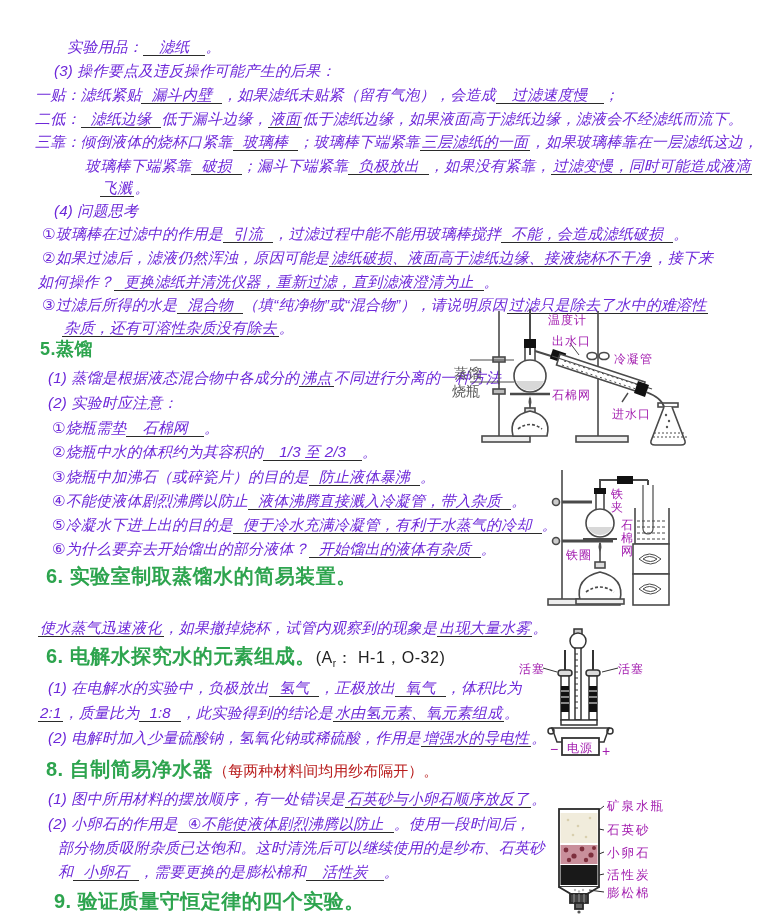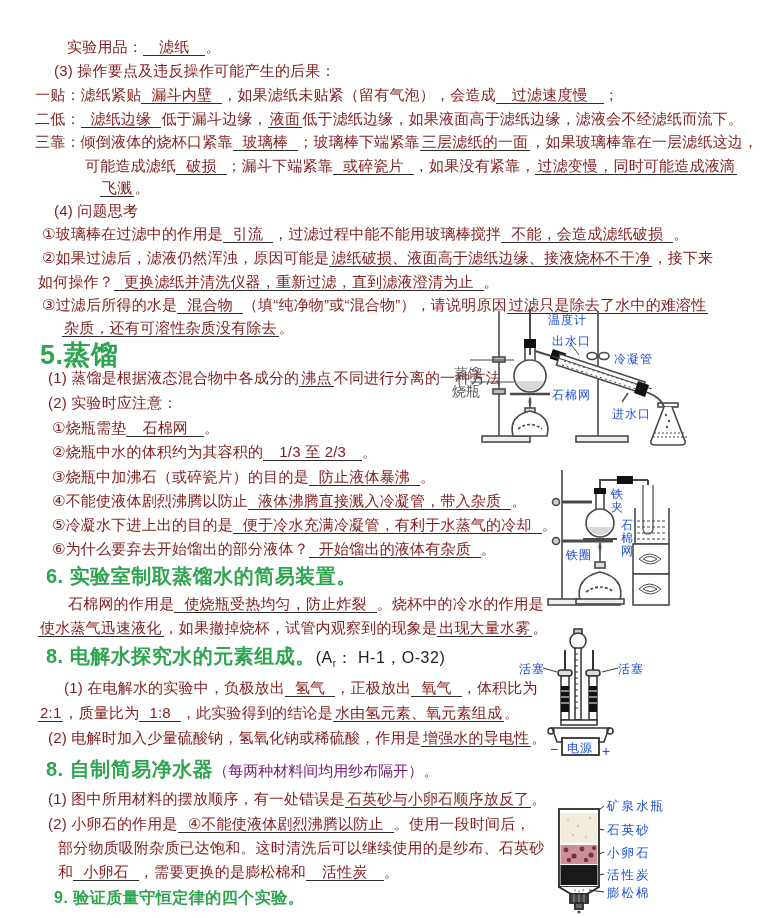--- a/index.html
+++ b/index.html
@@ -1,93 +1,92 @@
 <!DOCTYPE html>
 <html lang="zh"><head>
 <meta charset="utf-8">
 <style>
   html,body{margin:0;padding:0;}
   body{width:772px;height:918px;background:#ffffff;font-family:"Liberation Sans","DejaVu Sans",sans-serif;}
   .page{position:relative;width:772px;height:918px;overflow:hidden;background:#ffffff;}
-  .ln{position:absolute;white-space:nowrap;font-size:15px;color:#7f1d1d;letter-spacing:.2px;line-height:22px;}
+  .ln{position:absolute;white-space:nowrap;font-size:15px;color:#6d28d9;letter-spacing:.2px;line-height:22px;font-style:italic;}
   .u{border-bottom:1.4px solid #2b2b2b;padding:0 10px;}
   .uw{border-bottom:1.4px solid #2b2b2b;padding:0 16px;}
   .ut{border-bottom:1.4px solid #2b2b2b;padding:0 2px;}
   .h{position:absolute;color:#2da44e;font-weight:bold;white-space:nowrap;letter-spacing:.5px;}
   .h .blk{color:#222;font-weight:normal;}
-  .h .note{color:#701a75;font-weight:normal;font-size:15px;letter-spacing:0;}
+  .h .note{color:#b91c1c;font-weight:normal;font-size:15px;letter-spacing:0;}
   sub{font-size:10px;}
   .fig{position:absolute;}
   .fig svg{position:absolute;left:0;top:0;}
-  .flbl{position:absolute;font-size:12px;color:#1d4ed8;white-space:nowrap;letter-spacing:1px;}
+  .flbl{position:absolute;font-size:12px;color:#a21caf;white-space:nowrap;letter-spacing:1px;}
   .flbl.v{white-space:normal;width:14px;line-height:13px;word-break:break-all;letter-spacing:0;}
   .flbl.sm{font-size:14px;color:#555;letter-spacing:0;}
   .flbl.b{font-size:12.5px;letter-spacing:2px;font-family:Liberation Serif, serif;}
 </style>
 </head>
 <body>
 
 <div class="page">
 
   <div class="ln" style="top:36px;left:67px"><span>实验用品：</span><span class="uw">滤纸</span><span>。</span></div>
 
   <div class="ln" style="top:60px;left:54px"><span>(3) 操作要点及违反操作可能产生的后果：</span></div>
 
   <div class="ln" style="top:84px;left:35px"><span>一贴：滤纸紧贴</span><span class="u">漏斗内壁</span><span>，如果滤纸未贴紧（留有气泡），会造成</span><span class="uw">过滤速度慢</span><span>；</span></div>
 
   <div class="ln" style="top:131px;left:35px"><span>三靠：倾倒液体的烧杯口紧靠</span><span class="u">玻璃棒</span><span>；玻璃棒下端紧靠</span><span class="ut">三层滤纸的一面</span><span>，如果玻璃棒靠在一层滤纸这边，</span></div>
 
   <div class="ln" style="top:108px;left:35px"><span>二低：</span><span class="u">滤纸边缘</span><span>低于漏斗边缘，</span><span class="ut">液面</span><span>低于滤纸边缘，如果液面高于滤纸边缘，滤液会不经滤纸而流下。</span></div>
 
-  <div class="ln" style="top:155px;left:85px"><span>可能造成滤纸</span><span class="u">破损</span><span>；漏斗下端紧靠</span><span class="u">或碎瓷片</span><span>，如果没有紧靠，</span><span class="ut">过滤变慢，同时可能造成液滴</span></div>
+  <div class="ln" style="top:155px;left:85px"><span>玻璃棒下端紧靠</span><span class="u">破损</span><span>；漏斗下端紧靠</span><span class="u">负极放出</span><span>，如果没有紧靠，</span><span class="ut">过滤变慢，同时可能造成液滴</span></div>
 
   <div class="ln" style="top:177px;left:100px"><span class="ut">飞溅</span><span>。</span></div>
 
   <div class="ln" style="top:200px;left:54px"><span>(4) 问题思考</span></div>
 
   <div class="ln" style="top:223px;left:42px"><span>①玻璃棒在过滤中的作用是</span><span class="u">引流</span><span>，过滤过程中能不能用玻璃棒搅拌</span><span class="u">不能，会造成滤纸破损</span><span>。</span></div>
 
   <div class="ln" style="top:247px;left:42px"><span>②如果过滤后，滤液仍然浑浊，原因可能是</span><span class="ut">滤纸破损、液面高于滤纸边缘、接液烧杯不干净</span><span>，接下来</span></div>
 
   <div class="ln" style="top:271px;left:38px"><span>如何操作？</span><span class="u">更换滤纸并清洗仪器，重新过滤，直到滤液澄清为止</span><span>。</span></div>
 
   <div class="ln" style="top:294px;left:42px"><span>③过滤后所得的水是</span><span class="u">混合物</span><span>（填“纯净物”或“混合物”），请说明原因</span><span class="ut">过滤只是除去了水中的难溶性</span></div>
 
   <div class="ln" style="top:317px;left:62px"><span class="ut">杂质，还有可溶性杂质没有除去</span><span>。</span></div>
 
-  <div class="h" style="top:337px;left:40px;font-size:27px"><span>5.蒸馏</span></div>
+  <div class="h" style="top:337px;left:40px;font-size:18px"><span>5.蒸馏</span></div>
 
   <div class="ln" style="top:367px;left:48px"><span>(1) 蒸馏是根据液态混合物中各成分的</span><span class="ut">沸点</span><span>不同进行分离的一种方法</span></div>
   <div class="ln" style="top:392px;left:48px"><span>(2) 实验时应注意：</span></div>
   <div class="ln" style="top:417px;left:52px"><span>①烧瓶需垫</span><span class="uw">石棉网</span><span>。</span></div>
   <div class="ln" style="top:441px;left:52px"><span>②烧瓶中水的体积约为其容积的</span><span class="uw">1/3 至 2/3</span><span>。</span></div>
   <div class="ln" style="top:466px;left:52px"><span>③烧瓶中加沸石（或碎瓷片）的目的是</span><span class="u">防止液体暴沸</span><span>。</span></div>
   <div class="ln" style="top:490px;left:52px"><span>④不能使液体剧烈沸腾以防止</span><span class="u">液体沸腾直接溅入冷凝管，带入杂质</span><span>。</span></div>
   <div class="ln" style="top:514px;left:52px"><span>⑤冷凝水下进上出的目的是</span><span class="u">便于冷水充满冷凝管，有利于水蒸气的冷却</span><span>。</span></div>
   <div class="ln" style="top:538px;left:52px"><span>⑥为什么要弃去开始馏出的部分液体？</span><span class="u">开始馏出的液体有杂质</span><span>。</span></div>
 
   <div class="h" style="top:563px;left:46px;font-size:20px"><span>6. 实验室制取蒸馏水的简易装置。</span></div>
 
-  <div class="ln" style="top:593px;left:68px"><span>石棉网的作用是</span><span class="u">使烧瓶受热均匀，防止炸裂</span><span>。烧杯中的冷水的作用是</span></div>
   <div class="ln" style="top:617px;left:38px"><span class="ut">使水蒸气迅速液化</span><span>，如果撤掉烧杯，试管内观察到的现象是</span><span class="ut">出现大量水雾</span><span>。</span></div>
 
-  <div class="h" style="top:643px;left:46px;font-size:20px"><span>8. 电解水探究水的元素组成。</span><span class="blk" style="font-size:16px"><span>(A</span><sub>r</sub><span>： H-1，O-32)</span></span></div>
-
-  <div class="ln" style="top:677px;left:64px"><span>(1) 在电解水的实验中，负极放出</span><span class="u">氢气</span><span>，正极放出</span><span class="u">氧气</span><span>，体积比为</span></div>
+  <div class="h" style="top:643px;left:46px;font-size:20px"><span>6. 电解水探究水的元素组成。</span><span class="blk" style="font-size:16px"><span>(A</span><sub>r</sub><span>： H-1，O-32)</span></span></div>
+
+  <div class="ln" style="top:677px;left:48px"><span>(1) 在电解水的实验中，负极放出</span><span class="u">氢气</span><span>，正极放出</span><span class="u">氧气</span><span>，体积比为</span></div>
   <div class="ln" style="top:702px;left:38px"><span class="ut">2:1</span><span>，质量比为</span><span class="u">1:8</span><span>，此实验得到的结论是</span><span class="ut">水由氢元素、氧元素组成</span><span>。</span></div>
   <div class="ln" style="top:727px;left:48px"><span>(2) 电解时加入少量硫酸钠，氢氧化钠或稀硫酸，作用是</span><span class="ut">增强水的导电性</span><span>。</span></div>
 
   <div class="h" style="top:756px;left:46px;font-size:20px"><span>8. 自制简易净水器</span><span class="note">（每两种材料间均用纱布隔开）。</span></div>
 
   <div class="ln" style="top:788px;left:48px"><span>(1) 图中所用材料的摆放顺序，有一处错误是</span><span class="ut">石英砂与小卵石顺序放反了</span><span>。</span></div>
   <div class="ln" style="top:813px;left:48px"><span>(2) 小卵石的作用是</span><span class="u">④不能使液体剧烈沸腾以防止</span><span>。使用一段时间后，</span></div>
   <div class="ln" style="top:837px;left:58px"><span>部分物质吸附杂质已达饱和。这时清洗后可以继续使用的是纱布、石英砂</span></div>
   <div class="ln" style="top:861px;left:58px"><span>和</span><span class="u">小卵石</span><span>，需要更换的是膨松棉和</span><span class="uw">活性炭</span><span>。</span></div>
 
-  <div class="h" style="top:888px;left:54px;font-size:16px"><span>9. 验证质量守恒定律的四个实验。</span></div>
+  <div class="h" style="top:888px;left:54px;font-size:20px"><span>9. 验证质量守恒定律的四个实验。</span></div>
 
   <div class="fig" style="left:452px;top:303px;width:320px;height:152px">
     <svg width="320" height="152" viewBox="0 0 320 152">
       <g stroke="#4a4a4a" stroke-width="1.6" fill="none">
         <line x1="47" y1="8" x2="47" y2="133"></line>
           <rect x="30" y="133" width="48" height="6" fill="#eee"></rect>
         <rect x="41" y="54" width="12" height="5" fill="#bbb"></rect>
           <rect x="41" y="86" width="12" height="5" fill="#bbb"></rect>
         <line x1="18" y1="57" x2="62" y2="57" stroke-width="1"></line>
           <line x1="18" y1="79" x2="62" y2="79" stroke-width="1"></line>

